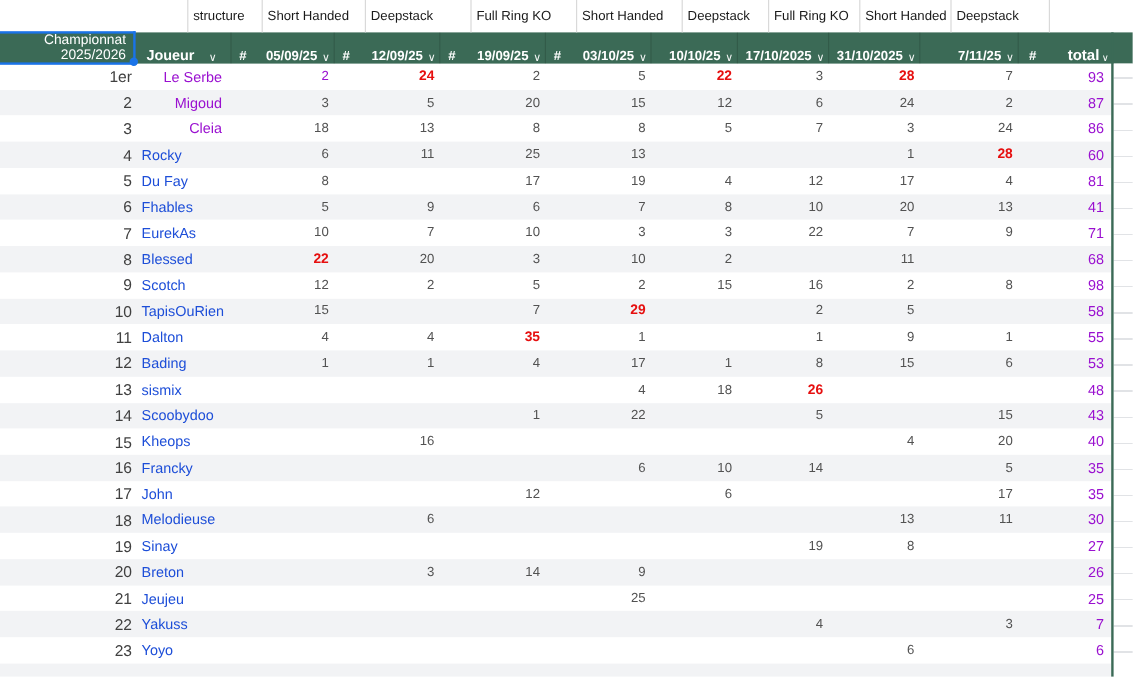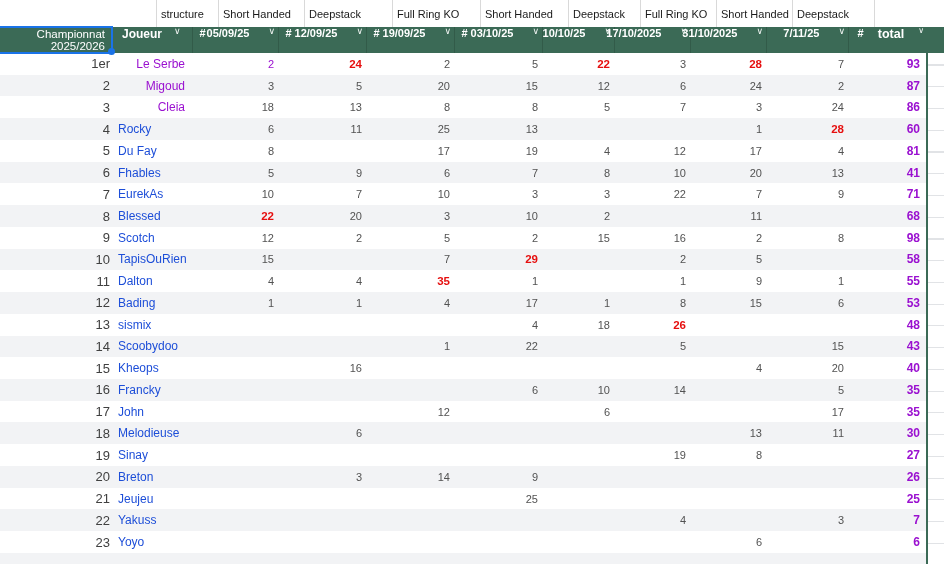--- a/index.html
+++ b/index.html
@@ -20,40 +20,40 @@
   .structure-row{display:grid;height:27px;
     grid-template-columns:130px 62px 86px 88px 88px 88px 72px 76px 76px 82px 78px;margin-left:26px;}
   .s-cell{border-left:1px solid var(--grid);display:flex;align-items:center;
     padding-left:4px;font-size:11px;color:#1a1a1a;white-space:nowrap;overflow:hidden}
   .s-first{border-left:none}
   .s-end{border-right:1px solid var(--grid)}
 
   
   .header-row{display:grid;grid-template-columns:var(--cols) 18px;height:26px;
     background:var(--green);color:#fff}
-  .hcell{display:flex;align-items:flex-start;font-size:11px;font-weight:bold;white-space:nowrap}
+  .hcell{display:flex;align-items:flex-end;font-size:11px;font-weight:bold;white-space:nowrap}
   .h-joueur{font-size:12px;padding-left:10px;gap:12px}
   .h-hash{justify-content:center}
-  .h-date{justify-content:flex-end;padding-right:3px;gap:19px}
-  .h-total{justify-content:flex-end;padding-right:2px;font-size:12.5px;gap:14px}
+  .h-date{justify-content:flex-end;padding-right:3px;gap:4px}
+  .h-total{justify-content:flex-end;padding-right:2px;font-size:12.5px;gap:2px}
   .sep{border-left:1px solid rgba(0,0,0,.14)}
   .chev{font-size:9px;font-weight:400;opacity:.95;line-height:1}
   .chev-sm{font-size:8px}
 
   
   .rows .row{display:grid;grid-template-columns:var(--cols);height:21.74px;width:926px}
   .rows .row:nth-child(even){background:var(--stripe)}
   .cell{display:flex;align-items:center;font-size:11px;color:#525252;overflow:hidden;white-space:nowrap}
   .c-pos{justify-content:flex-end;padding-right:2px;font-size:13px;color:#404040}
   .c-name{padding-left:6px;font-size:12px;color:#1d4ed8}
   .c-name.top3{justify-content:flex-end;padding-right:7px;color:var(--purple)}
   .c-num{justify-content:flex-end;padding-right:4px}
   .c-num.red{color:var(--red);font-weight:bold;font-size:11.5px}
   .c-num.purple{color:var(--purple)}
-  .c-total{justify-content:flex-end;padding-right:6px;font-weight:bold;color:var(--purple);font-size:12px}
+  .c-total{justify-content:flex-end;padding-right:6px;font-weight:normal;color:var(--purple);font-size:12px}
 
   .bottom-band{position:absolute;left:0;top:553px;width:926px;height:11px;background:var(--stripe)}
 
   
   .right-border{position:absolute;left:926px;top:27px;width:2px;height:537px;background:var(--green);z-index:4}
   .right-pane{position:absolute;left:928px;top:53px;width:16px;height:511px;
     background:repeating-linear-gradient(to bottom,#fff 0 11.5px,#e1e3e6 11.5px 12.6px,#fff 12.6px 21.74px)}
 
   
   .title-cell{position:absolute;left:-16px;top:27px;width:121px;height:26px;

